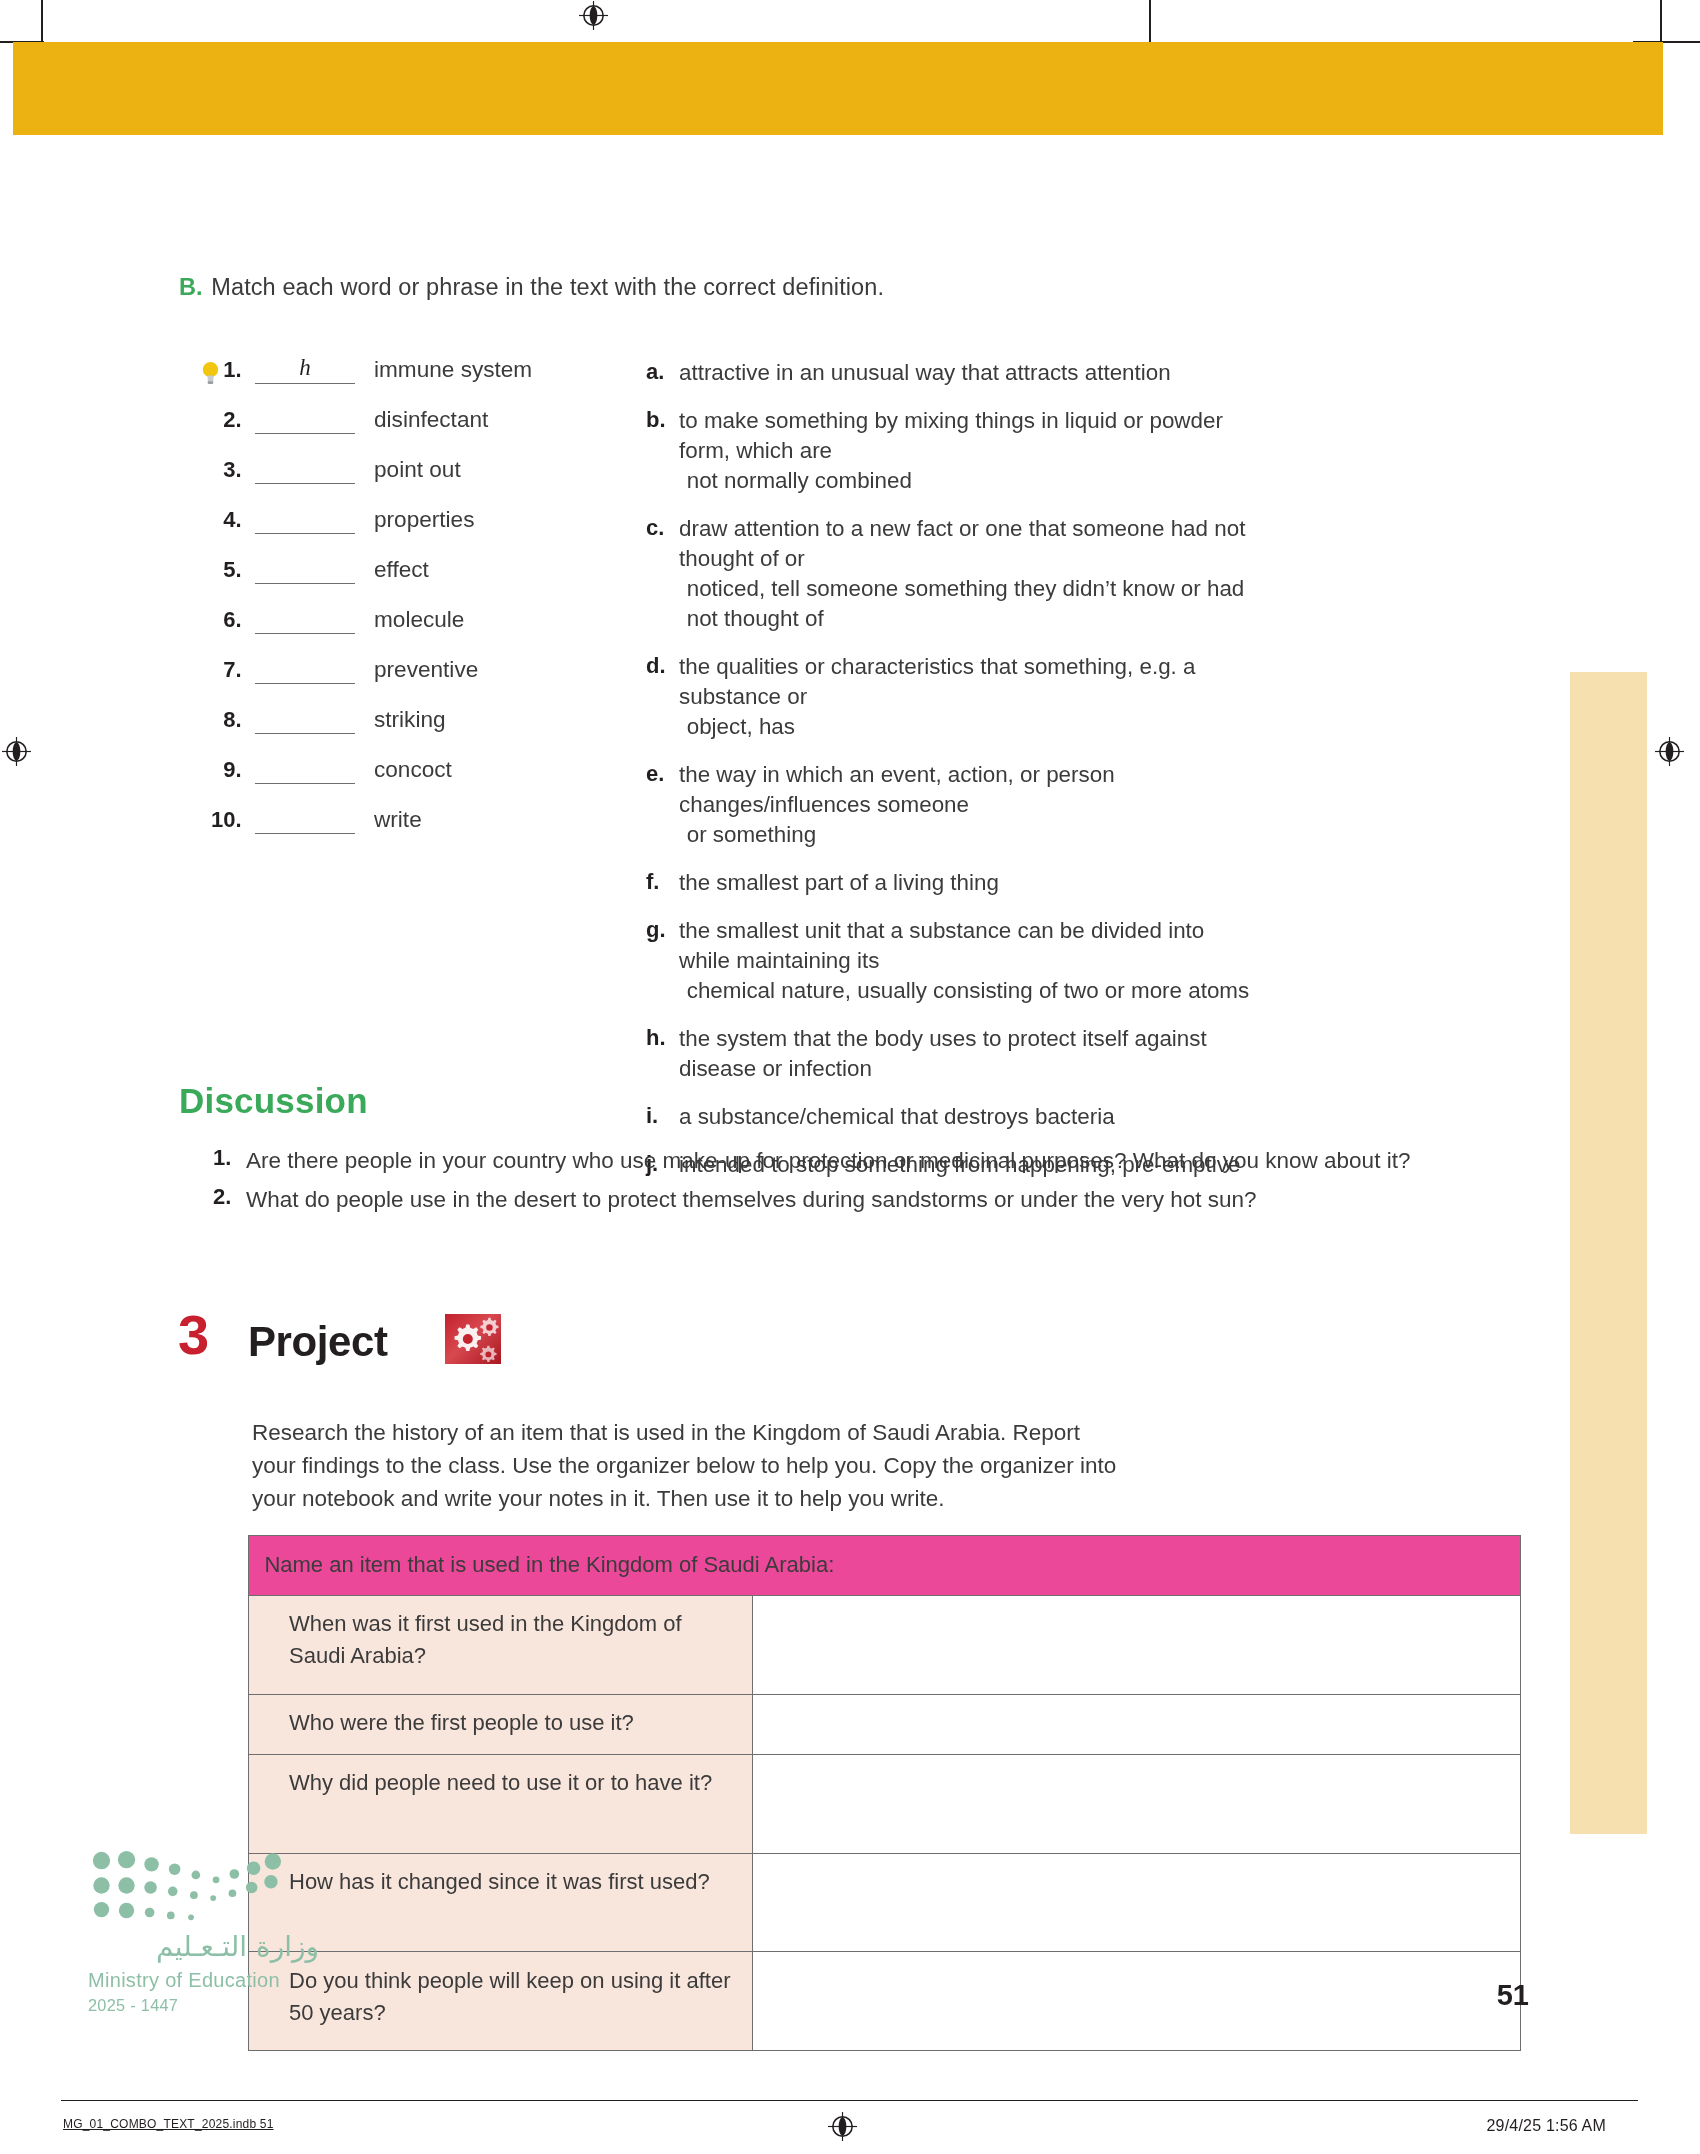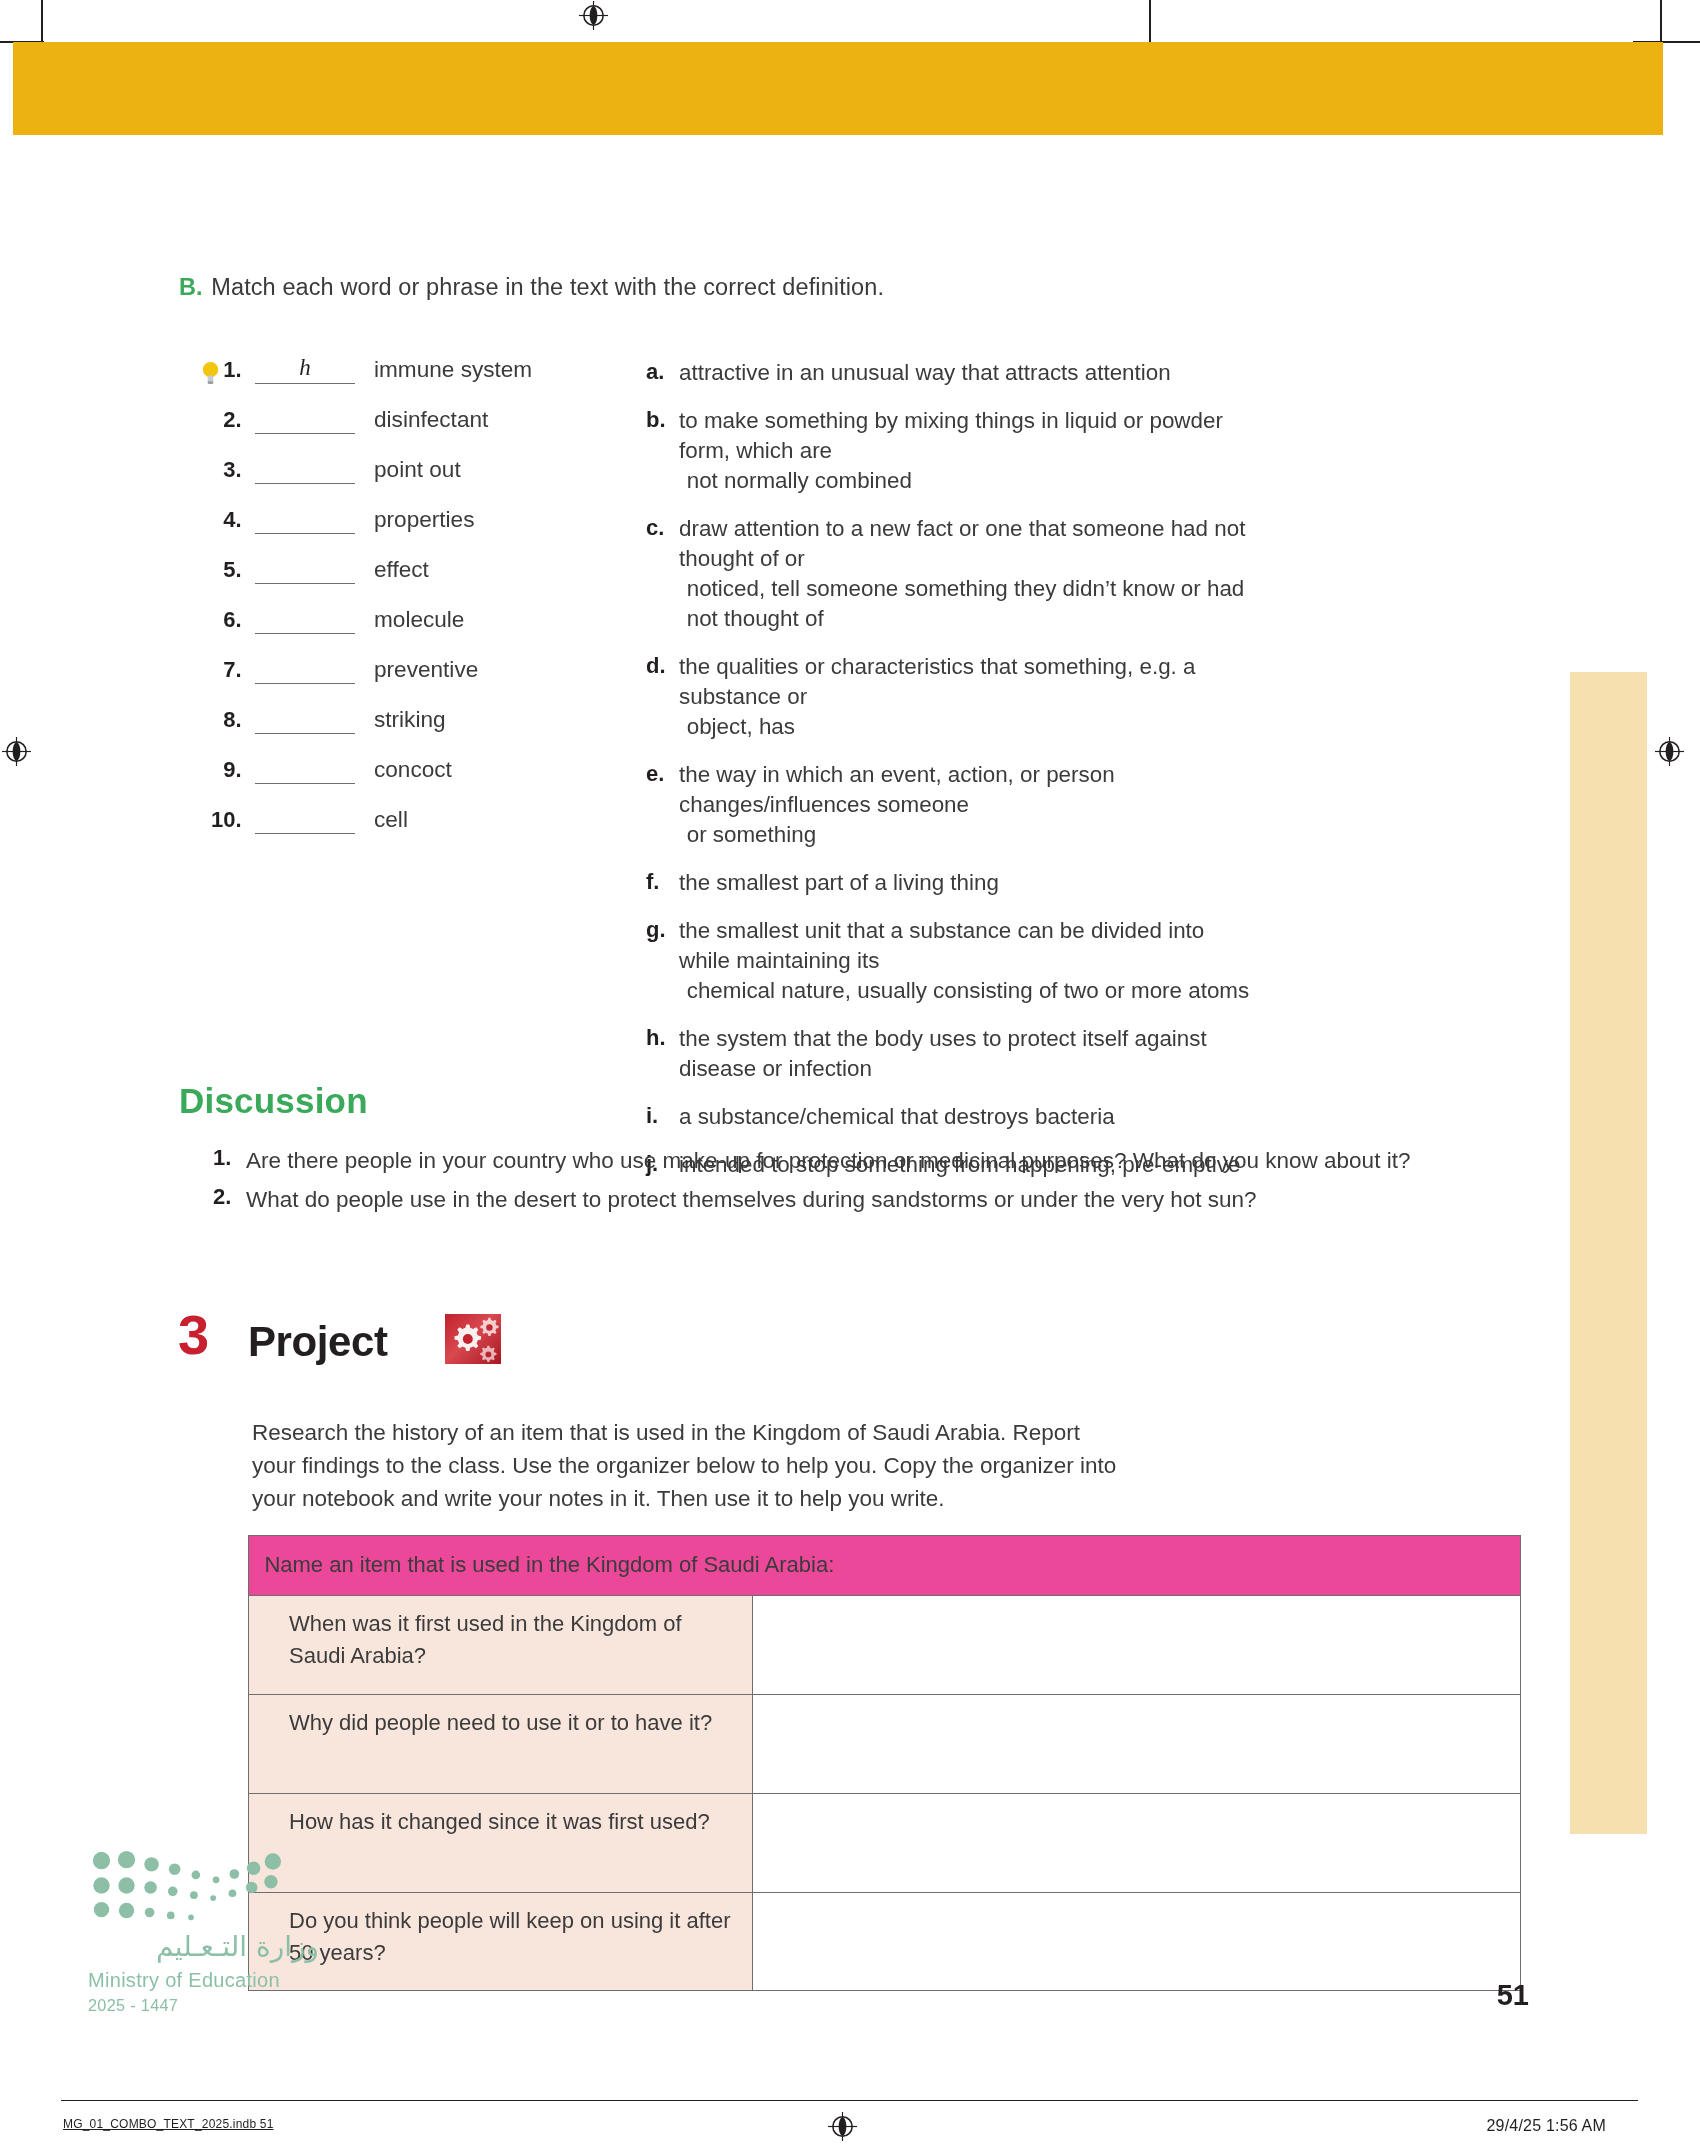--- a/index.html
+++ b/index.html
@@ -253,21 +253,21 @@
 
     <div class="wrow">
       <span class="num">9.</span>
       <span class="blank"></span>
       <span class="word">concoct</span>
     </div>
 
     <div class="wrow">
       <span class="num">10.</span>
       <span class="blank"></span>
-      <span class="word">cell</span>
+      <span class="word">write</span>
     </div>
   </div>
 
   <div class="deflist">
 
     <div class="drow">
       <span class="dl">a.</span>
       <span class="dt"><span>attractive in an unusual way that attracts attention</span></span>
     </div>
 
@@ -350,20 +350,24 @@
   <div class="proj-text">Research the history of an item that is used in the Kingdom of Saudi Arabia. Report your findings to the class. Use the organizer below to help you. Copy the organizer into your notebook and write your notes in it. Then use it to help you write.</div>
 
   <table class="organizer">
     <tbody>
         <tr>
       <td class="full" colspan="2">Name an item that is used in the Kingdom of Saudi Arabia:</td>
     </tr>
     <tr>
       <td class="q">When was it first used in the Kingdom of Saudi Arabia?</td>
       <td class="a" style="height:71px;"></td>
+    </tr>
+    <tr>
+      <td class="q">Who were the first people to use it?</td>
+      <td class="a" style="height:25px;"></td>
     </tr>
     <tr>
       <td class="q">Why did people need to use it or to have it?</td>
       <td class="a" style="height:71px;"></td>
     </tr>
     <tr>
       <td class="q">How has it changed since it was first used?</td>
       <td class="a" style="height:71px;"></td>
     </tr>
     <tr>

